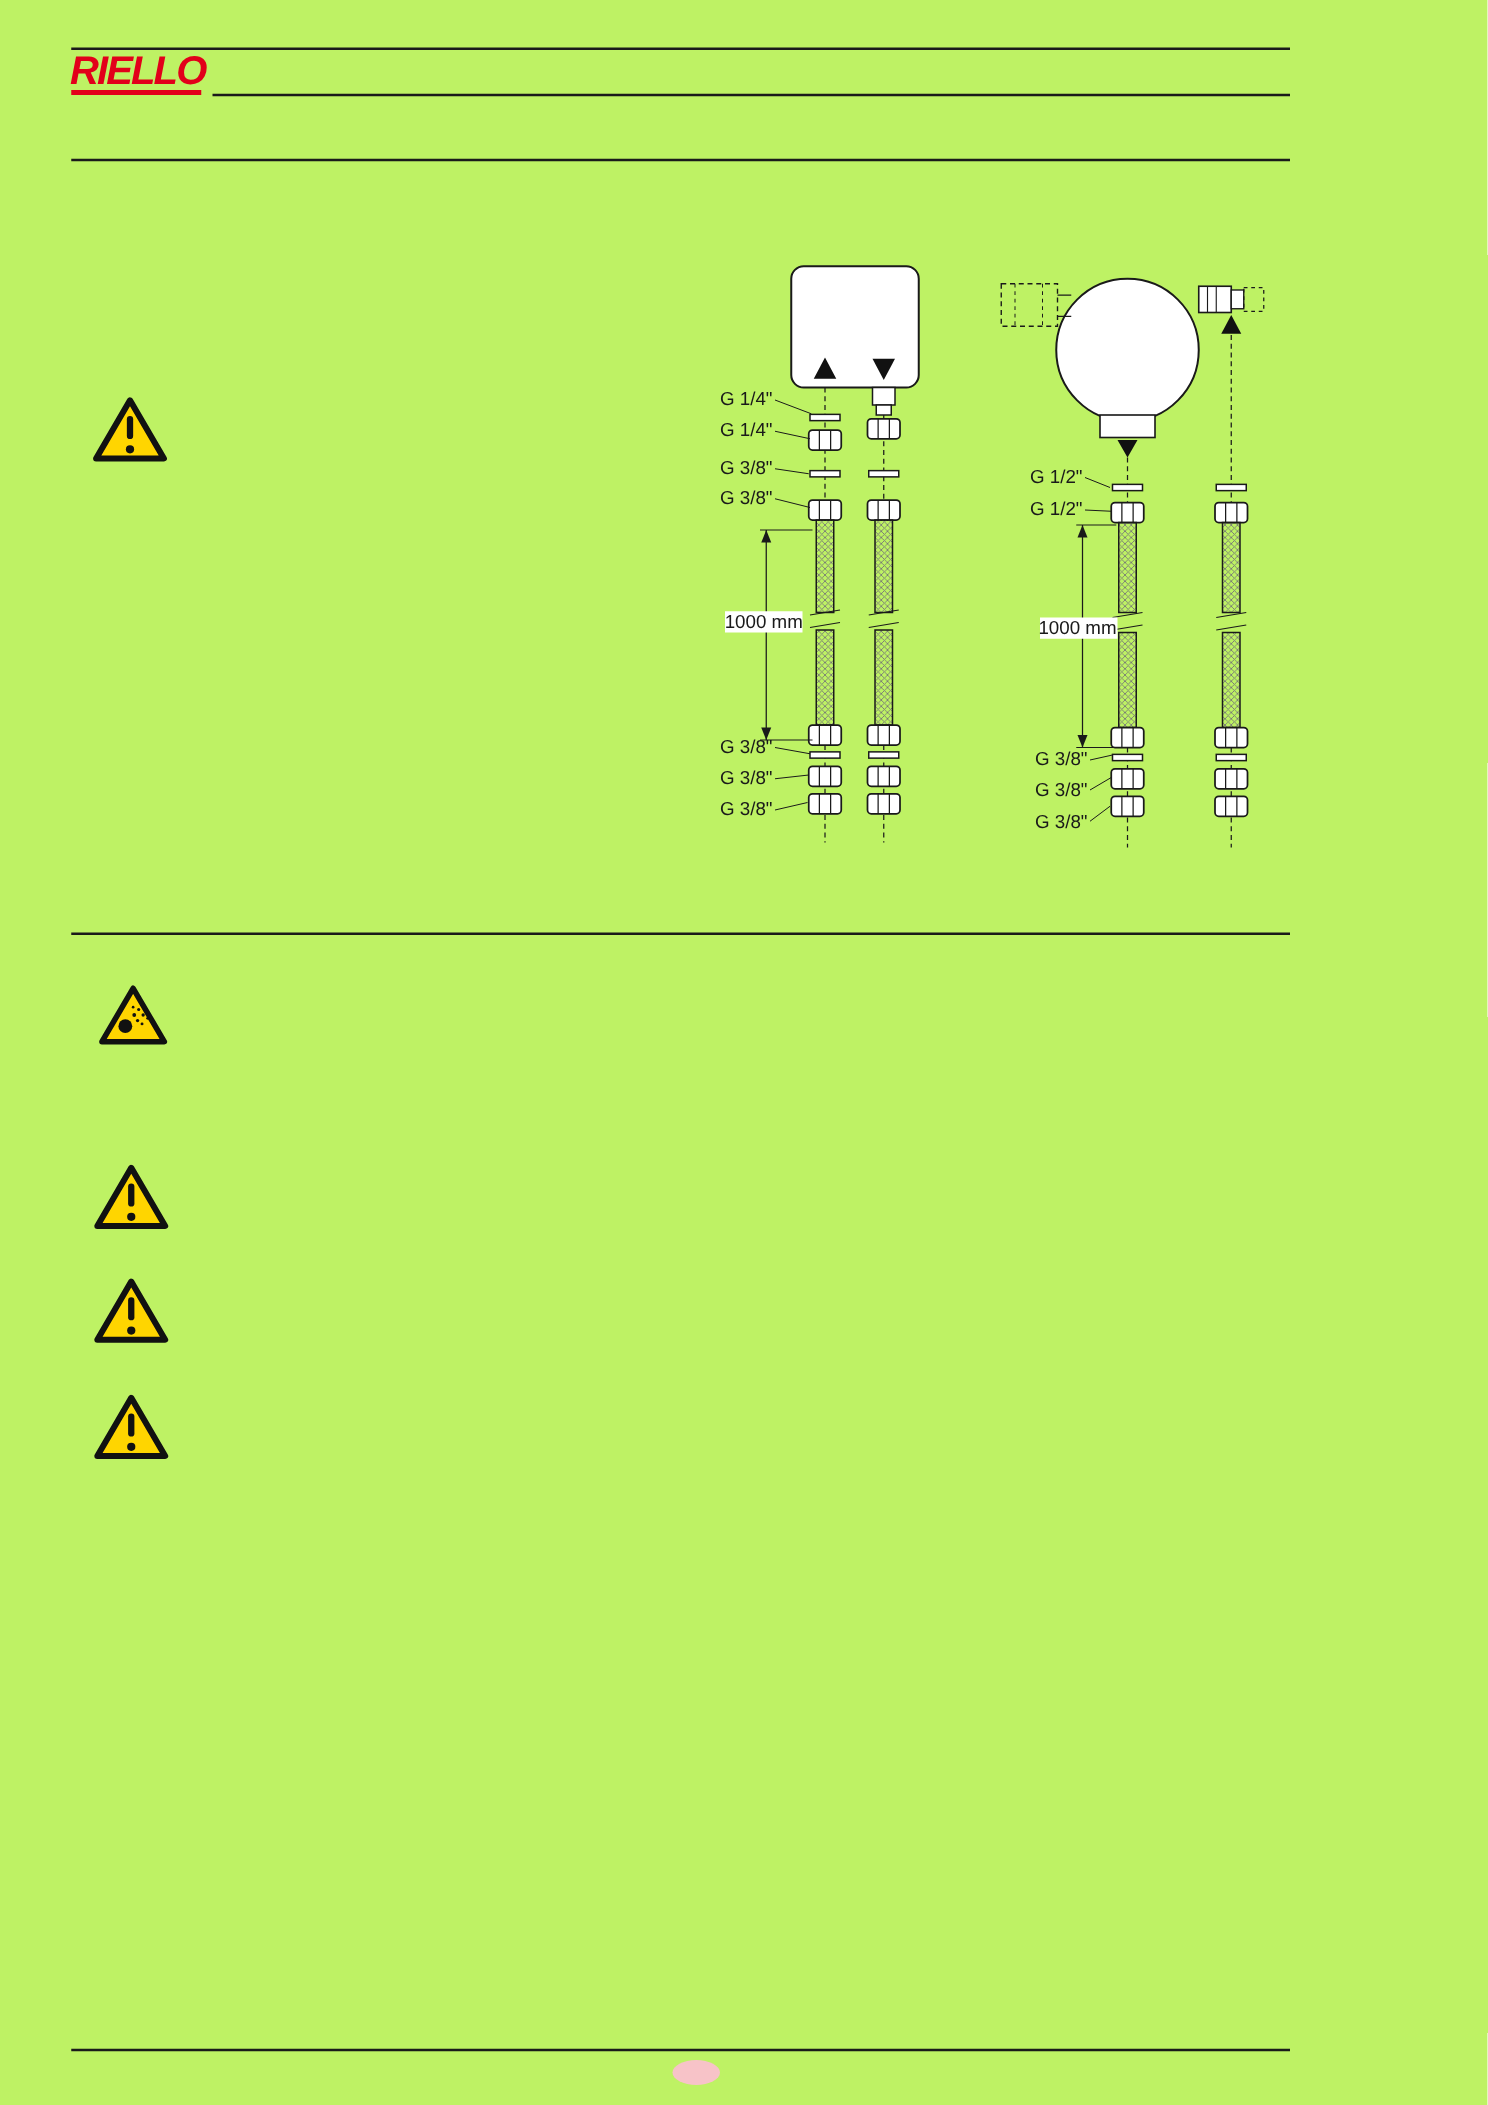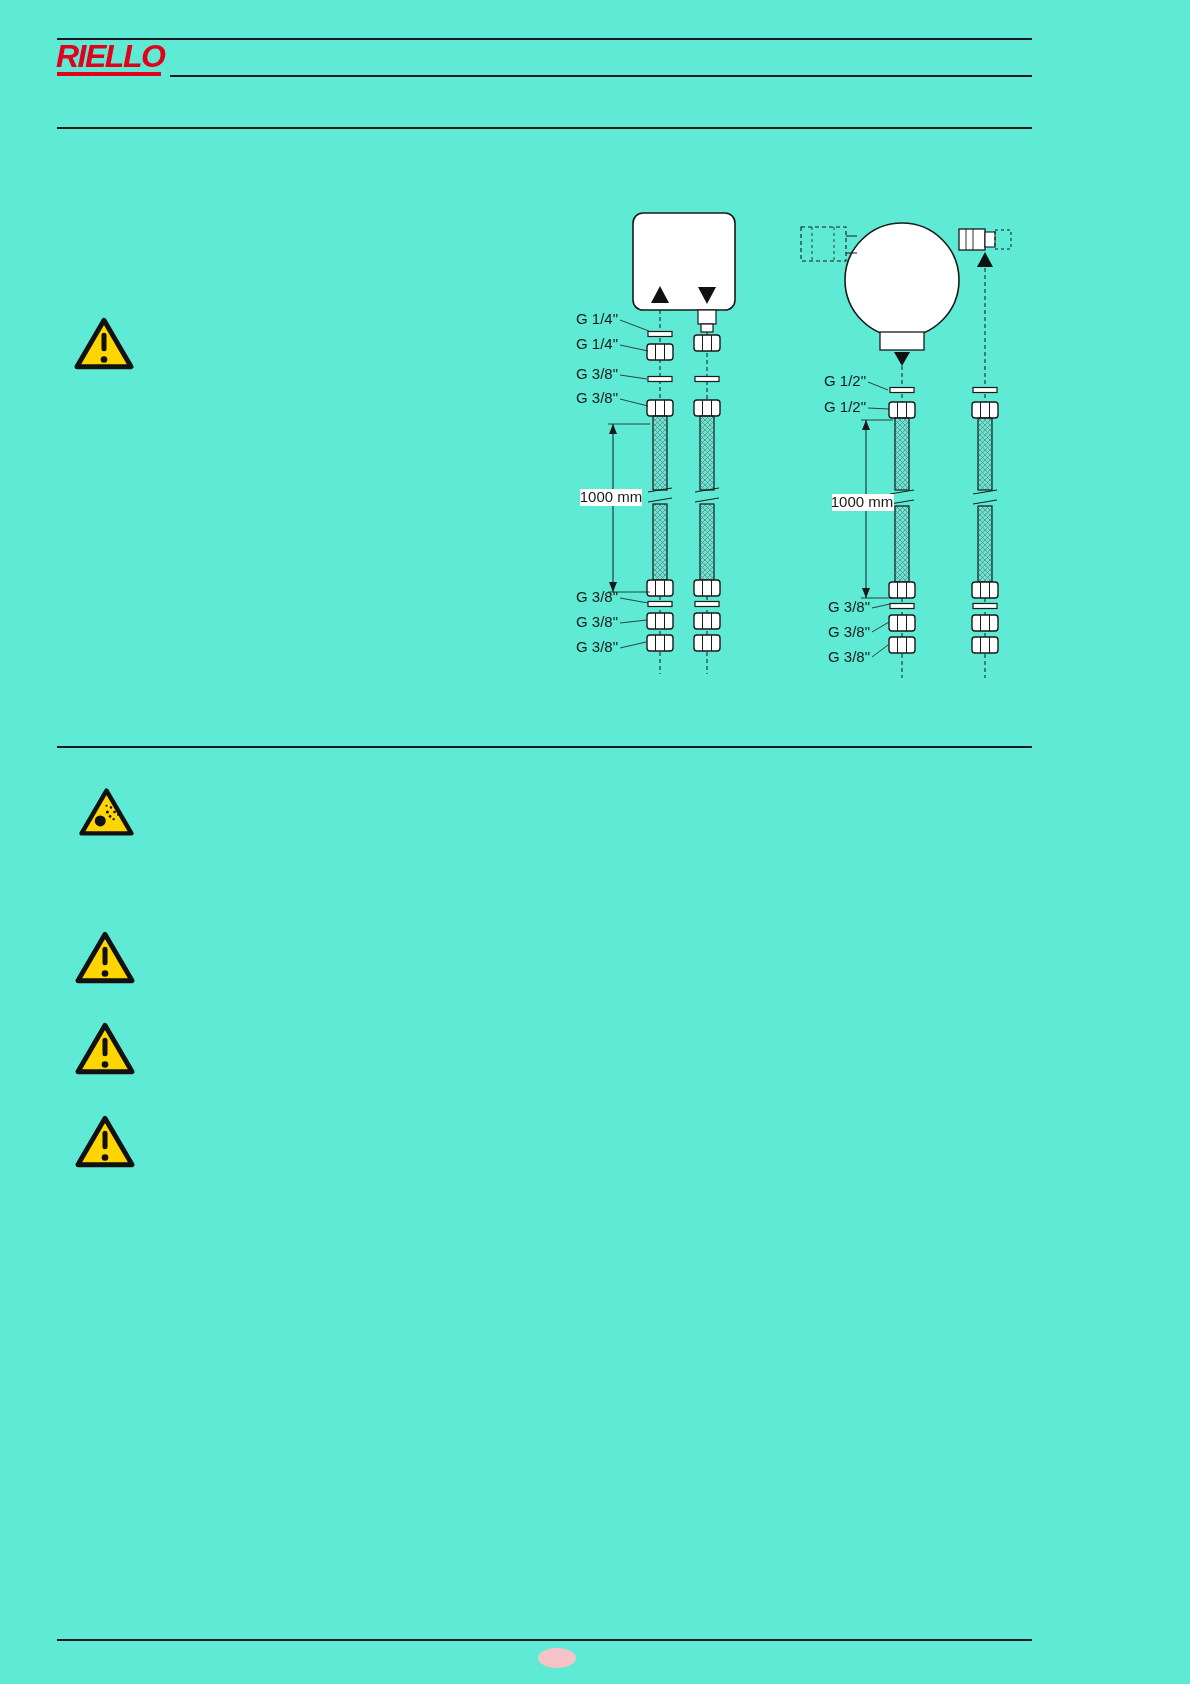--- a/index.html
+++ b/index.html
@@ -1,19 +1,19 @@
 <!DOCTYPE html>
 <html><head>
 <meta charset="utf-8">
 <style>
   html,body{margin:0;padding:0;background:#ffffff;}
   .page{
     position:relative;
     width:1190px;height:1684px;
-    background:#5eead4;
+    background:#bef264;
     font-family:"Liberation Sans",sans-serif;
     overflow:hidden;
   }
   .hr{position:absolute;background:#1a1a1a;}
   .logo{
     position:absolute;left:56px;top:40px;
     color:#e2001a;font-weight:bold;font-style:italic;
     font-size:32px;letter-spacing:-1.5px;line-height:1;
   }
   .logo-bar{position:absolute;left:57px;top:72px;width:104px;height:4px;background:#e2001a;}

